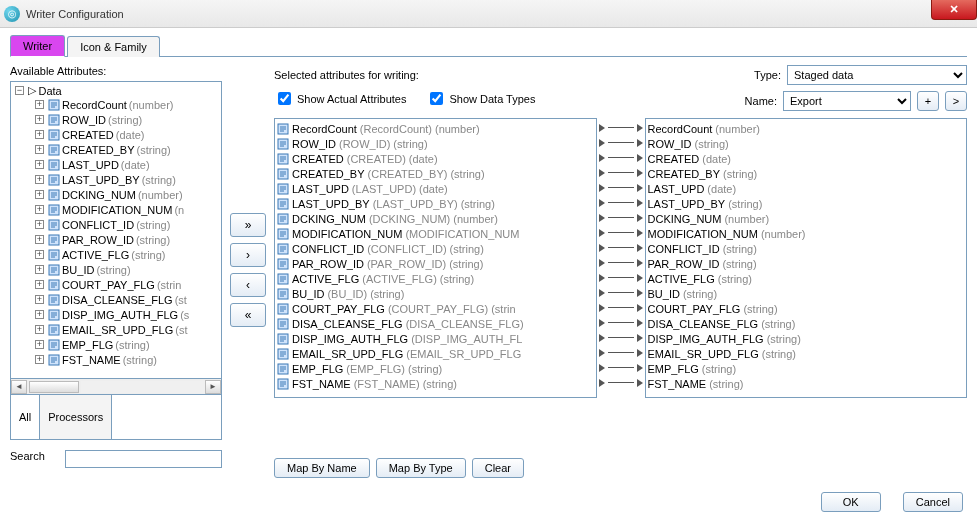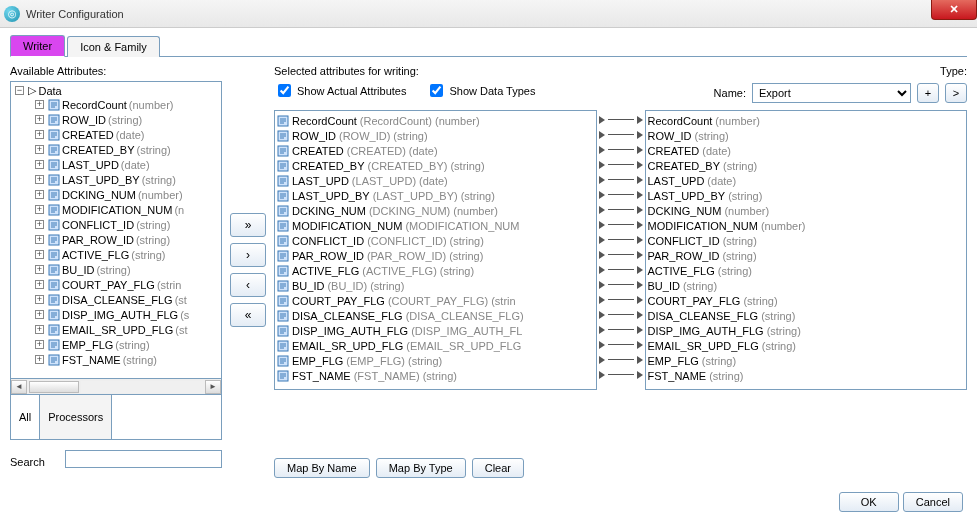--- a/index.html
+++ b/index.html
@@ -118,21 +118,21 @@
   .hscroll-fake {
     height:16px;border:1px solid #7a9ebd;border-top:none;
     display:flex;align-items:center;background:#eee;
   }
   .hscroll-fake .arrow{width:16px;height:14px;border:1px solid #bbb;background:linear-gradient(#fff,#ddd);display:flex;align-items:center;justify-content:center;font-size:8px;color:#555;cursor:pointer}
   .hscroll-fake .thumb{width:50px;height:12px;margin:0 2px;border:1px solid #bbb;background:linear-gradient(#fff,#ddd);cursor:pointer}
   .hscroll-fake .track{flex:1;height:12px;background:#f0f0f0}
   .filter-tabs{display:flex;margin-top:0;border:1px solid #7a9ebd;border-top:none}
   .filter-tabs .ftab{padding:16px 8px;border-right:1px solid #7a9ebd;background:#f4f4f4;cursor:pointer}
   .filter-tabs .ftab.active{background:#fff}
-  .search-row{display:flex;align-items:flex-end;gap:20px;margin-top:10px}
+  .search-row{display:flex;align-items:flex-start;gap:20px;margin-top:10px}
   .search-row input{flex:1;border:1px solid #7a9ebd;height:18px;padding:0 3px;font-family:inherit;font-size:11px}
 
   .mid-btns {
     display:flex;flex-direction:column;gap:6px;
     align-self:flex-start;
     margin-top:148px;
   }
   .mid-btns button{
     width:36px;height:24px;
     border:1px solid #7a9ebd;
@@ -169,21 +169,21 @@
   .list-row{
     display:flex;align-items:center;gap:3px;height:15px;white-space:nowrap;
   }
   .bottom-btn-row{display:flex;justify-content:flex-start;gap:6px;margin-top:6px}
   .std-btn{
     border:1px solid #7a9ebd;background:linear-gradient(#fff,#e4ecf5);
     padding:3px 12px;font-family:inherit;font-size:11px;cursor:pointer;
     border-radius:3px;
   }
   .footer{
-    display:flex;justify-content:flex-end;gap:4px;
+    display:flex;justify-content:flex-end;gap:22px;
     padding:8px 14px 10px 10px;
   }
   
   ::-webkit-scrollbar{width:16px;height:16px}
   ::-webkit-scrollbar-track{background:#f0f0f0}
   ::-webkit-scrollbar-thumb{background:linear-gradient(#eef3fb,#c9d8ec);border:1px solid #99b4d1}
   ::-webkit-scrollbar-button{background:linear-gradient(#fff,#dce6f4);border:1px solid #99b4d1;height:16px;width:16px}
 </style>
 </head>
 <body>
@@ -437,35 +437,38 @@
       <button>›</button>
       <button>‹</button>
       <button>«</button>
     </div>
 
     <div class="right-col">
       <div class="right-header">
         <span>Selected attributes for writing:</span>
         <div class="spacer"></div>
         <label>Type:</label>
+        <select class="sel-combo">
+          <option>Staged data</option>
+        </select>
       </div>
       <div class="right-header" style="margin-top:-2px;">
         <div class="check-row" style="gap:20px;">
           <label>
             <input type="checkbox" checked="" style="">
             <span>Show Actual Attributes</span>
           </label>
           <label>
             <input type="checkbox" checked="" style="">
             <span>Show Data Types</span>
           </label>
         </div>
         <div class="spacer"></div>
         <label>Name:</label>
-        <select class="sel-combo" style="width:159px">
+        <select class="sel-combo" style="width:128px">
           <option>Export</option>
         </select>
         <button class="sq-btn">+</button>
         <button class="sq-btn">&gt;</button>
       </div>
 
       <div class="mapping-panel">
         <div class="list-box left-list" id="sel-left">
             <div class="list-row">
               <span class="attr-ico">

